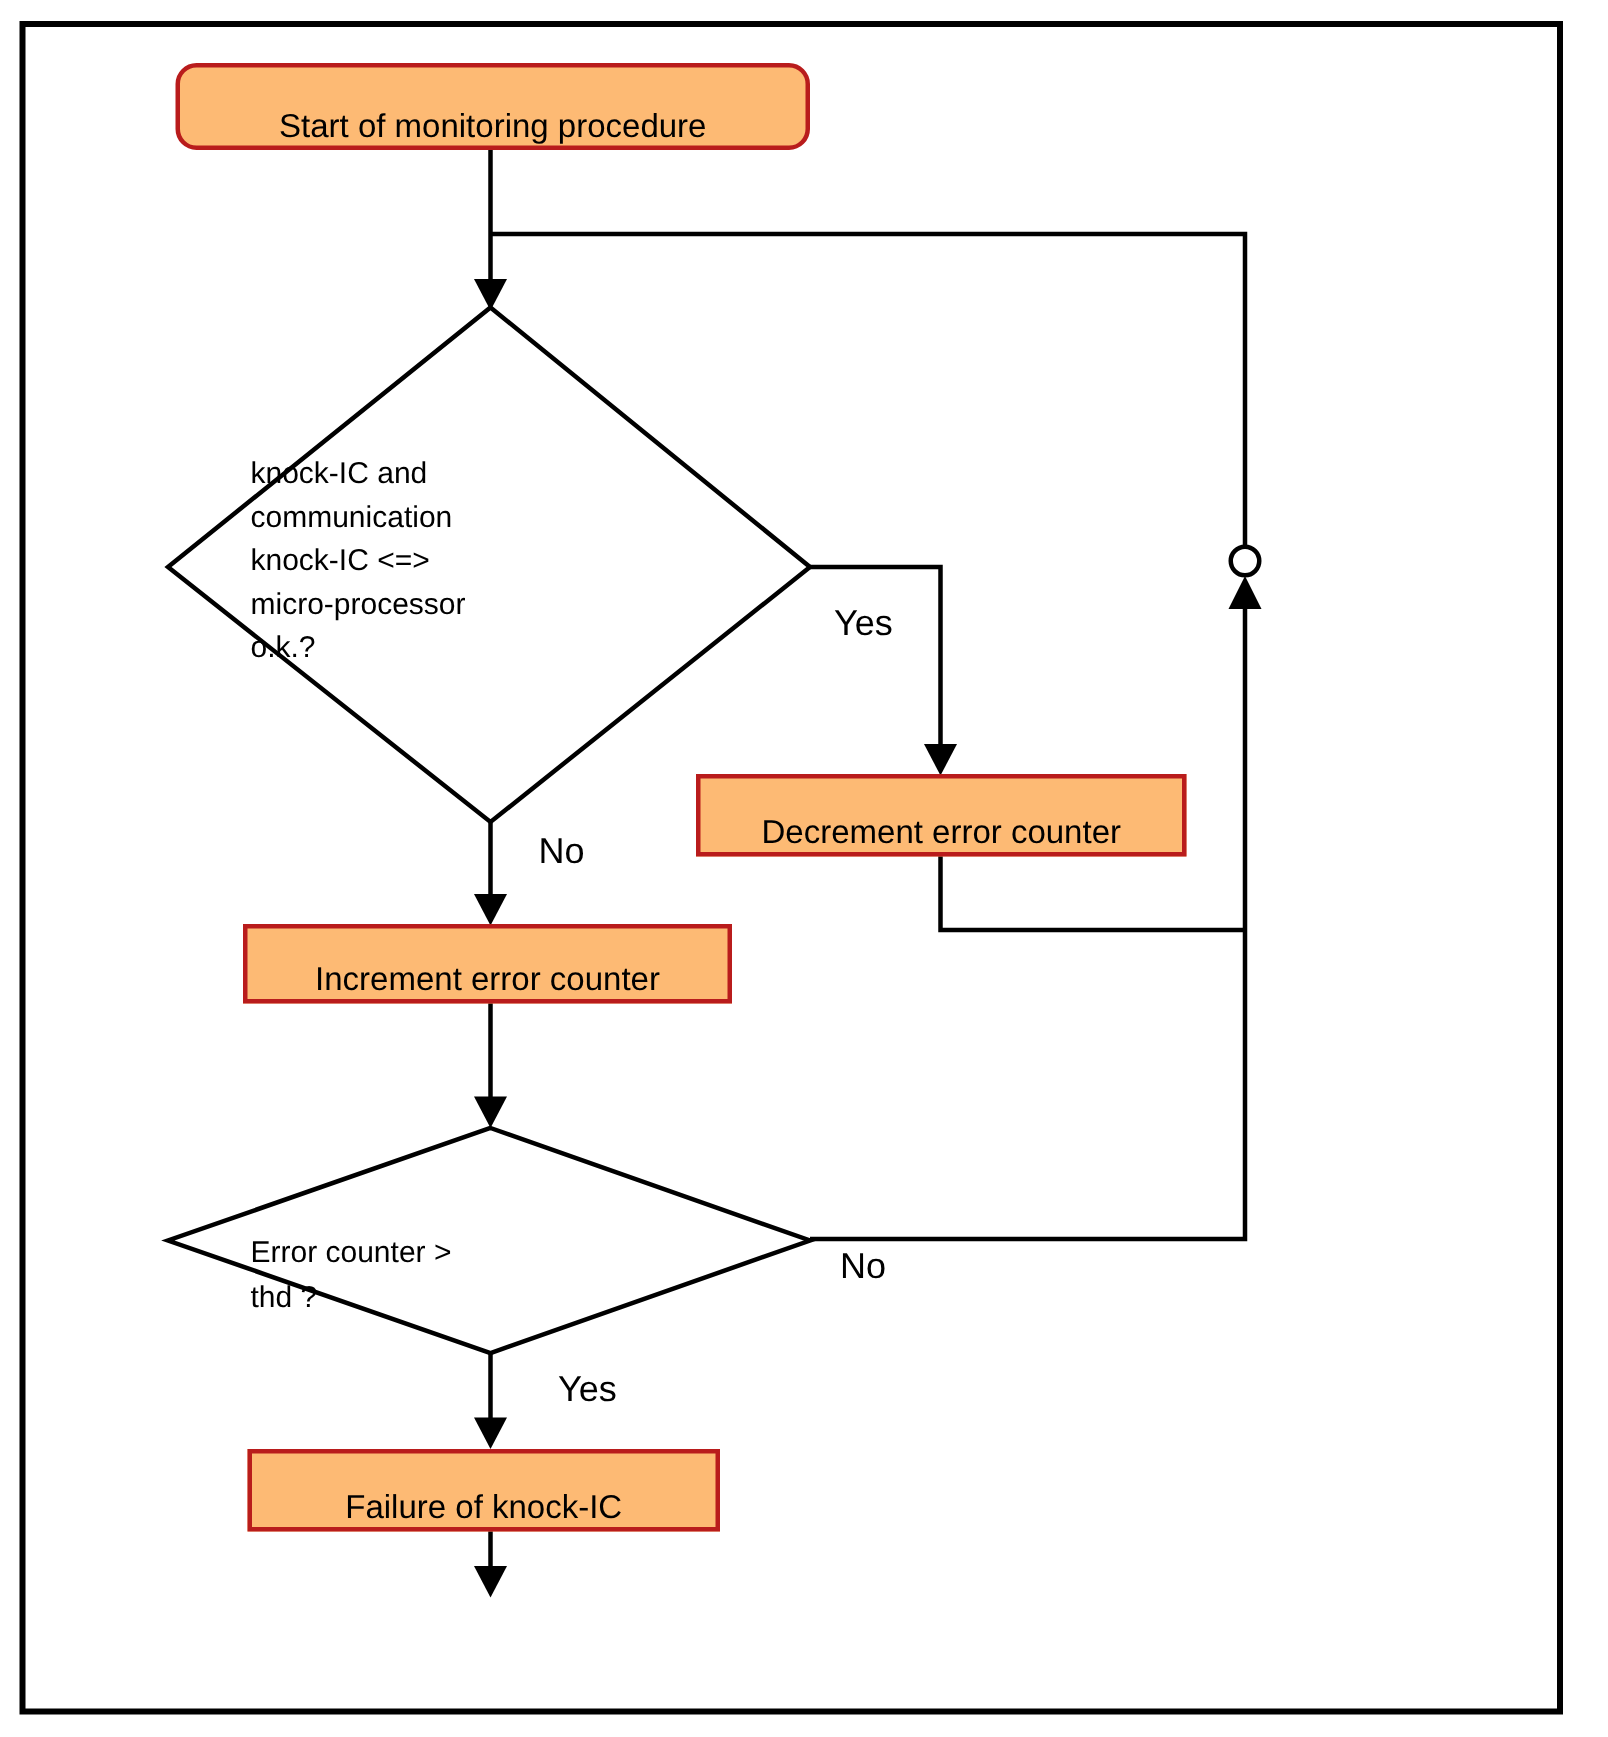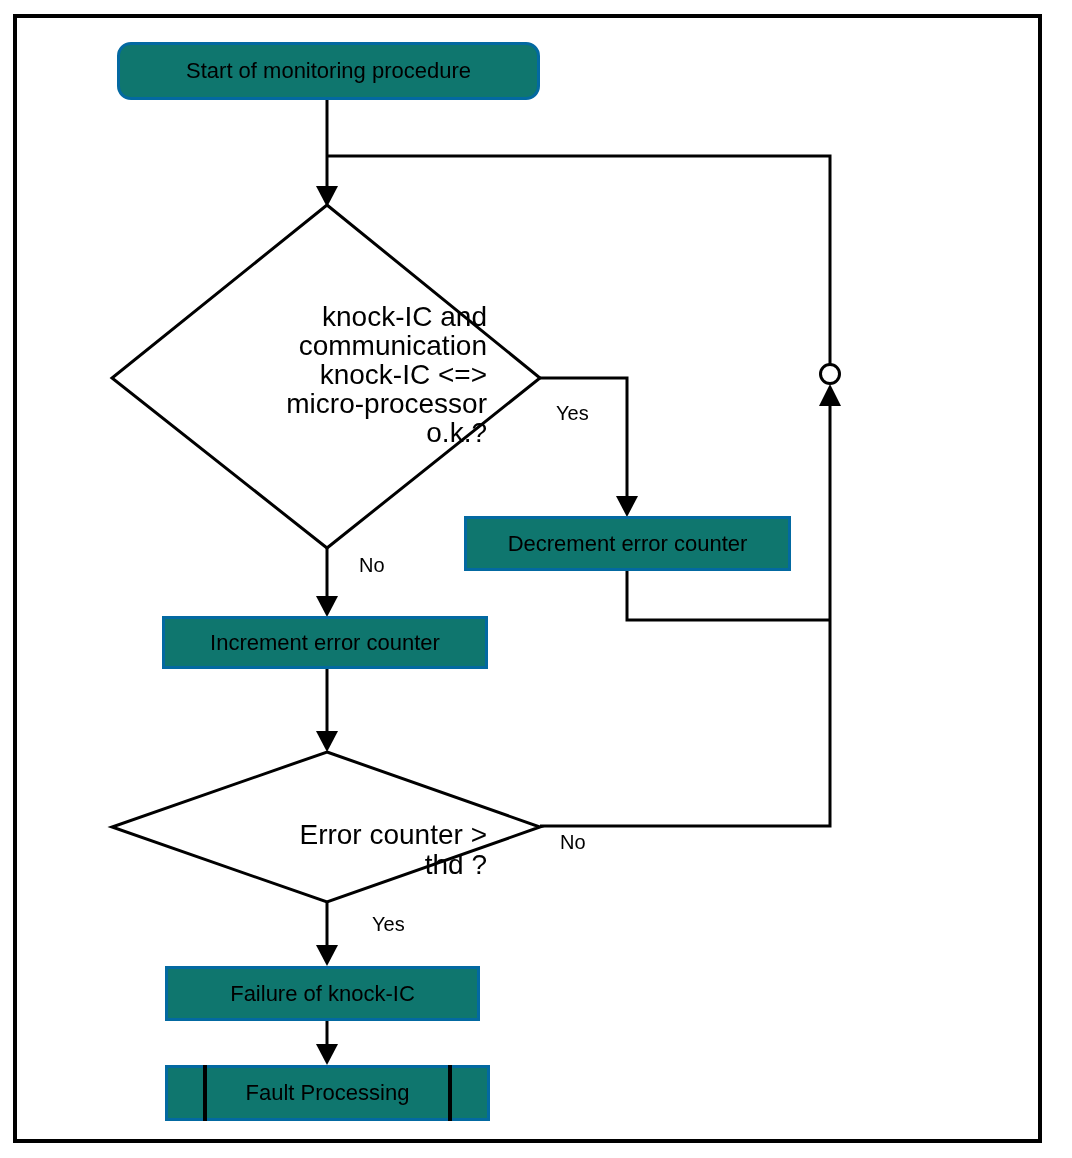--- a/index.html
+++ b/index.html
@@ -22,50 +22,50 @@
   }
   .svg-layer {
     position: absolute;
     left: 0; top: 0;
     width: 1072px; height: 1158px;
     z-index: 1;
   }
   .node {
     position: absolute;
     box-sizing: border-box;
-    border: 3px solid #0369a1;
-    background: #0f766e;
+    border: 3px solid #b91c1c;
+    background: #fdba74;
     display: flex;
-    align-items: center;
+    align-items: flex-end;
     justify-content: center;
     font-size: 22px;
     text-align: center;
     z-index: 2;
   }
   .rounded { border-radius: 14px; }
   .bar {
     position: absolute;
     top: -3px; bottom: -3px;
     width: 4px;
     background: #000000;
   }
   .bar-left  { left: 35px; }
   .bar-right { right: 35px; }
   .diamond-label {
     position: absolute;
     width: 320px;
-    text-align: right;
+    text-align: left;
     white-space: pre-line;
-    font-size: 28px;
+    font-size: 20px;
     line-height: 29px;
     z-index: 2;
   }
   .edge-label {
     position: absolute;
-    font-size: 20px;
+    font-size: 24px;
     z-index: 2;
   }
 </style>
 </head>
 <body>
 
 <div class="stage">
 
   <div class="frame"></div>
 
@@ -125,24 +125,19 @@
     <span>Increment error counter</span>
   </div>
 
   <div class="diamond-label" style="left:167px; top:797px; line-height:30px;margin-top:23px;">Error counter &gt;
 thd ?</div>
 
   <div class="node" style="left:165px; top:966px; width:315px; height:55px;">
     <span>Failure of knock-IC</span>
   </div>
 
-  <div class="node" style="left:165px; top:1065px; width:325px; height:56px;">
-    <div class="bar bar-left"></div>
-    <div class="bar bar-right"></div>
-    <span>Fault Processing</span>
-  </div>
 
   <div class="edge-label" style="left:556px; top:402px;">Yes</div>
   <div class="edge-label" style="left:359px; top:554px;">No</div>
   <div class="edge-label" style="left:560px; top:831px;">No</div>
   <div class="edge-label" style="left:372px; top:913px;">Yes</div>
 
 </div>
 
 </body></html>

